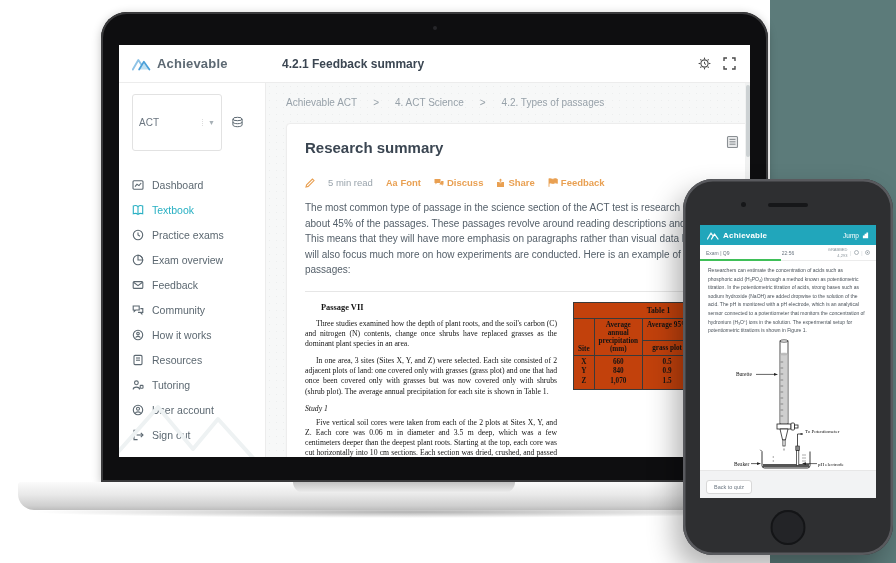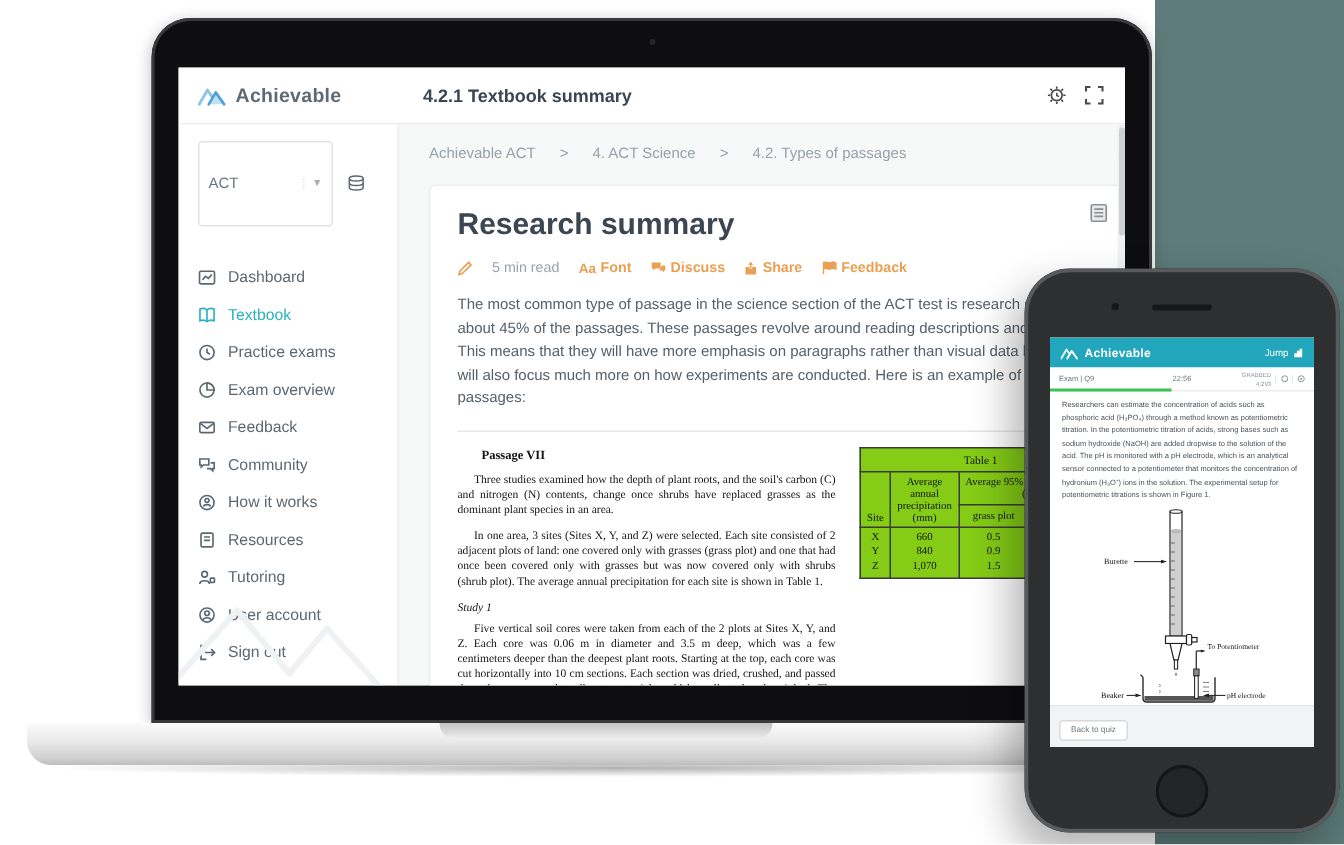--- a/index.html
+++ b/index.html
@@ -32,33 +32,33 @@
   .sidebar-decor{position:absolute;left:-6px;bottom:-12px;pointer-events:none;}
 
   .main{flex:1;background:#f7f8f8;background-image:radial-gradient(#eceeee 0.6px,transparent 0.6px);background-size:7px 7px;position:relative;padding:14px 0 0 20px;overflow:hidden;}
   .breadcrumb{font-size:10px;color:#97a1a9;display:flex;gap:16px;align-items:center;}
   .breadcrumb .crumb{cursor:pointer;}
   .main-scrollbar{position:absolute;right:0;top:0;width:5px;height:100%;background:#f0f1f1;}
   .main-scrollbar .thumb{position:absolute;top:2px;left:0.5px;width:4px;height:72px;background:#ccd1d3;border-radius:2px;}
   .note-btn{position:absolute;right:11px;top:52px;cursor:pointer;}
 
   .card{margin-top:15px;width:520px;background:#ffffff;border:1px solid #ededed;border-radius:4px;padding:15px 18px;box-shadow:0 1px 2px rgba(0,0,0,.04);}
-  .card h1{font-size:20px;color:#3b4652;margin:0 0 11px;font-weight:700;}
+  .card h1{font-size:15px;color:#3b4652;margin:0 0 21px;font-weight:700;}
   .actions{display:flex;align-items:center;gap:13px;font-size:9.5px;color:#e9a052;font-weight:700;}
   .actions .readtime{color:#9aa4ac;font-weight:400;}
   .actions .act{display:flex;align-items:center;gap:3px;cursor:pointer;}
   .aa{font-size:9px;font-weight:700;}
   .intro{font-size:10px;line-height:1.55;color:#55606a;margin-top:12px;width:500px;}
 
   .passage{display:flex;gap:16px;margin-top:13px;padding-top:10px;border-top:1px solid #e6e6e6;font-family:"Liberation Serif",serif;color:#141414;}
   .pcol{width:252px;min-width:252px;font-size:7.7px;line-height:1.32;text-align:justify;}
   .pcol .phead{font-size:8.4px;font-weight:700;margin:0 16px 6px;}
   .pcol p{margin:0 0 7px;text-indent:11px;}
   .pcol .study{font-style:italic;margin:2px 0 4px;text-indent:0;}
-  .ptable{border-collapse:collapse;font-size:7.2px;text-align:center;align-self:flex-start;background:#84cc16;}
+  .ptable{border-collapse:collapse;font-size:7.2px;text-align:center;align-self:flex-start;background:#c2410c;font-weight:bold;}
   .ptable td{border:1px solid #3a3a3a;padding:2px 4px;vertical-align:middle;white-space:pre-line;}
   .ptable .tcap{font-size:7.6px;padding:3px 2px;}
   .ptable .datacell{padding:2px 6px;line-height:1.35;}
   .ptable .sitehead{vertical-align:bottom;}
 
   
   .phone{position:absolute;left:683px;top:179px;width:210px;height:376px;background:#2e2f31;border-radius:30px;box-shadow:inset 0 0 0 2.5px #595a5e, -8px 14px 28px rgba(0,0,0,.30);z-index:10;}
   .phone .camera{position:absolute;top:23px;left:58px;width:5px;height:5px;border-radius:50%;background:#161719;}
   .phone .speaker{position:absolute;top:24px;left:50%;transform:translateX(-50%);width:40px;height:4px;border-radius:3px;background:#161719;}
   .home-button{position:absolute;bottom:10px;left:50%;transform:translateX(-50%);width:35px;height:35px;border-radius:50%;background:#232427;box-shadow:inset 0 0 0 2px #141517;cursor:pointer;}
@@ -98,21 +98,21 @@
   <div class="screen">
 
     <div class="app-header">
       <div class="brand">
         <svg width="19" height="14" viewBox="0 0 24 16">
           <polyline points="1,15 8,3 12,9" fill="none" stroke="#8fc3e6" stroke-width="2.4" stroke-linejoin="round" stroke-linecap="round"></polyline>
           <polyline points="9,15 15,5 22,15" fill="#bfe0f2" stroke="#4a9fd8" stroke-width="2.2" stroke-linejoin="round" stroke-linecap="round"></polyline>
         </svg>
         <span>Achievable</span>
       </div>
-      <div class="app-title">4.2.1 Textbook summary</div>
+      <div class="app-title">4.2.1 Feedback summary</div>
       <div class="header-icons">
         <svg width="13" height="13" viewBox="0 0 13 13">
           <circle cx="6.5" cy="6.5" r="3.6" fill="none" stroke="#4a4a4a" stroke-width="1.1"></circle>
           <g stroke="#4a4a4a" stroke-width="1.1">
             <line x1="6.5" y1="0.6" x2="6.5" y2="2.2"></line>
               <line x1="6.5" y1="10.8" x2="6.5" y2="12.4"></line>
             <line x1="0.6" y1="6.5" x2="2.2" y2="6.5"></line>
               <line x1="10.8" y1="6.5" x2="12.4" y2="6.5"></line>
             <line x1="2.3" y1="2.3" x2="3.4" y2="3.4"></line>
               <line x1="9.6" y1="9.6" x2="10.7" y2="10.7"></line>

